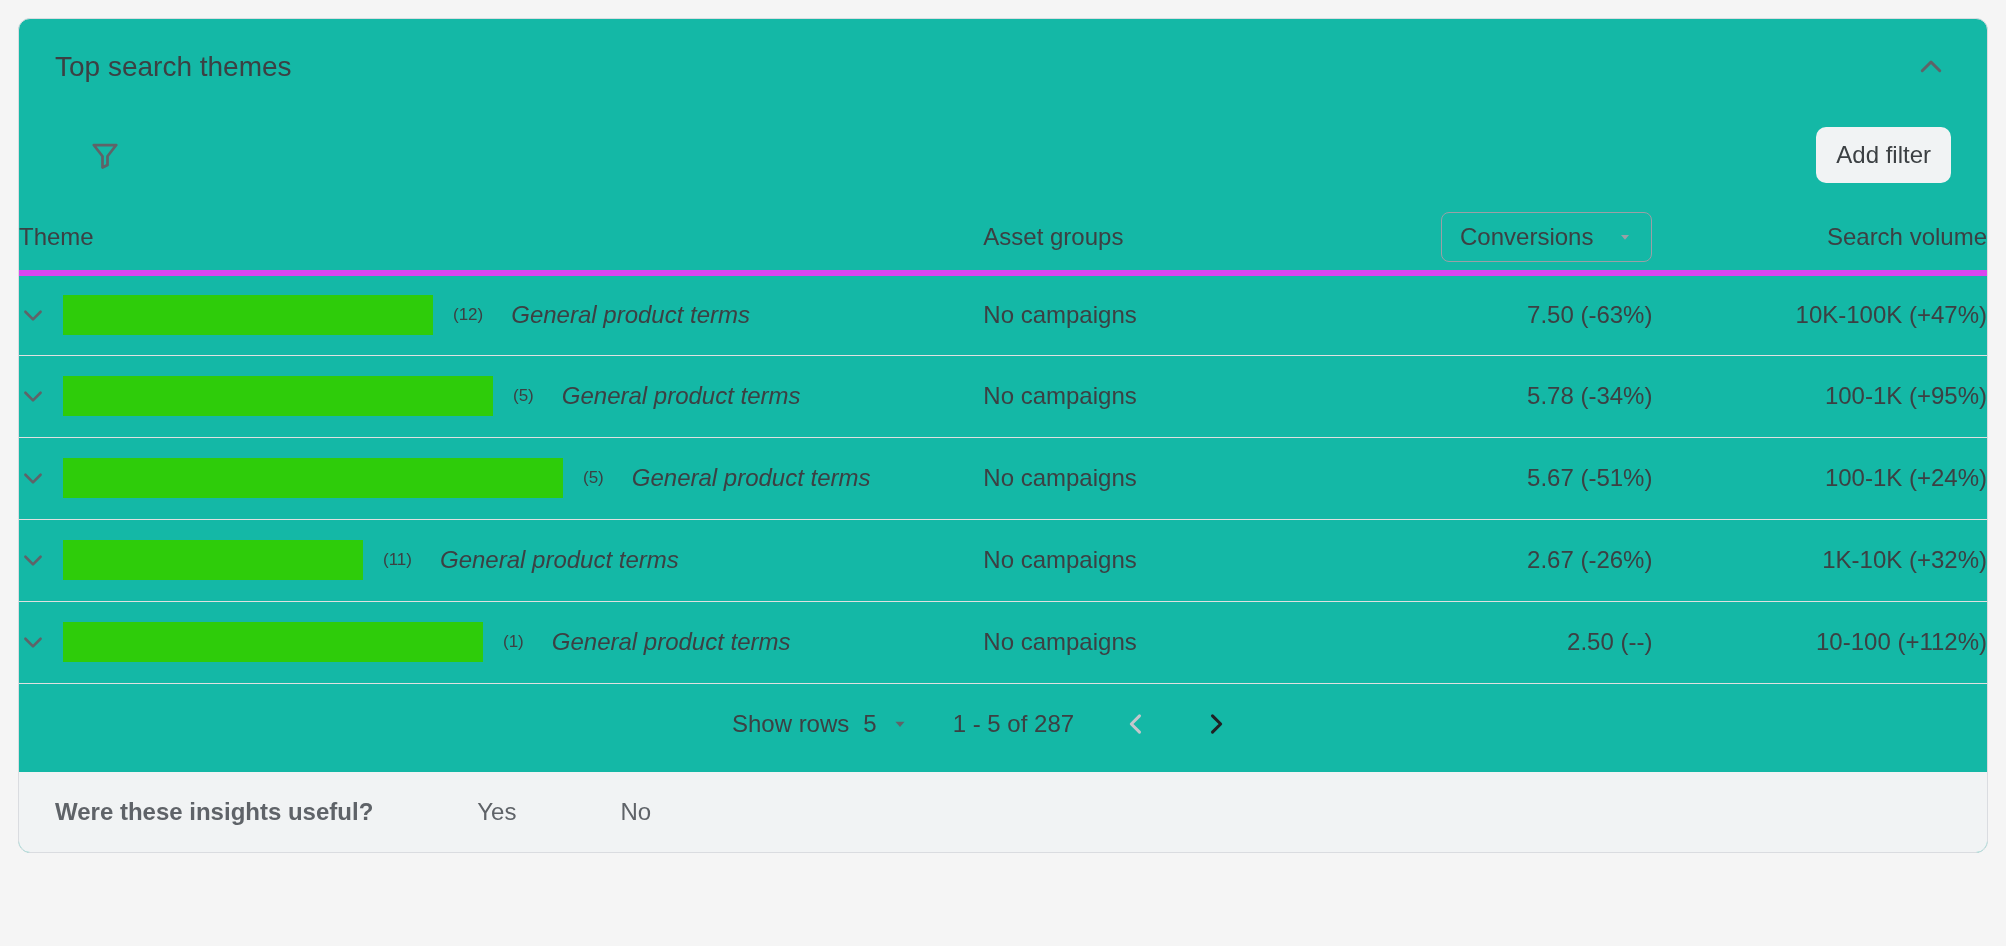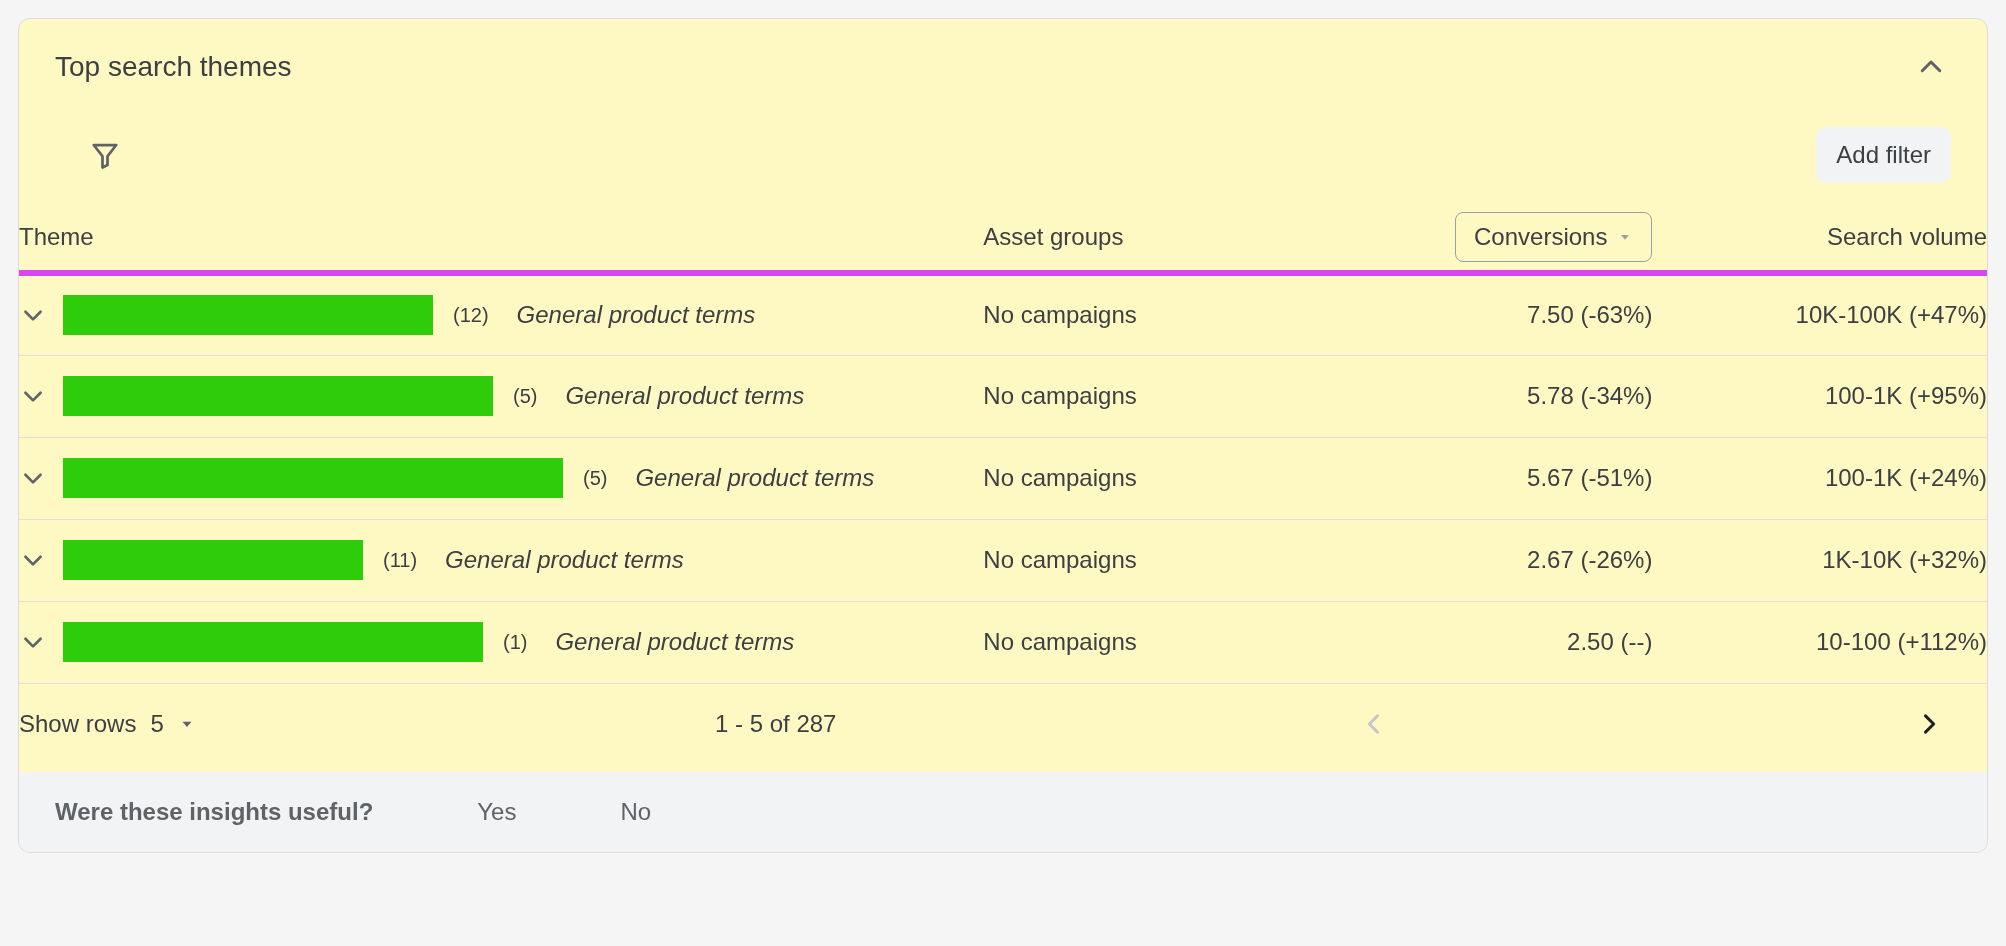--- a/index.html
+++ b/index.html
@@ -5,21 +5,21 @@
   * { box-sizing: border-box; margin: 0; padding: 0; }
   html, body {
     width: 2006px;
     height: 946px;
     font-family: Arial, "Helvetica Neue", Helvetica, sans-serif;
     background: #f5f5f5;
     color: #3c4043;
   }
   .panel {
     margin: 18px;
-    background: #fef9c3;
+    background: #14b8a6;
     border: 1px solid #dadce0;
     border-radius: 12px;
     overflow: hidden;
   }
   .panel-header {
     display: flex;
     align-items: center;
     justify-content: space-between;
     padding: 28px 36px 0 36px;
   }
@@ -80,21 +80,21 @@
   th.col-vol     { text-align:right; padding-right: 40px; }
 
   td.col-theme   { text-align:left;  padding-left: 36px; }
   td.col-asset   { text-align:left;  }
   td.col-conv    { text-align:right; padding-right: 40px; color:#5f6368; }
   td.col-vol     { text-align:right; padding-right: 40px; color:#5f6368; }
 
   .conv-pill {
     display:inline-flex;
     align-items:center;
-    gap:10px;
+    gap:24px;
     border:1px solid #9aa0a6;
     border-radius:8px;
     padding:10px 18px;
     cursor:pointer;
     color:#3c4043;
   }
   .conv-pill svg { display:block; }
 
   .theme-cell {
     display:flex;
@@ -107,27 +107,27 @@
     display:flex; align-items:center; justify-content:center;
     color:#5f6368;
     cursor:pointer;
     flex-shrink:0;
   }
   .bar {
     height: 40px;
     background:#2ecc0a;
     flex-shrink:0;
   }
-  .count { color:#3c4043; font-size:20px; margin-left:4px; margin-right:12px;}
+  .count { color:#3c4043; font-size:17px; margin-left:4px; margin-right:12px;}
   .theme-label { color:#3c4043; font-size:24px;font-style:italic; }
 
   .pager {
     display:flex;
     align-items:center;
-    justify-content:space-between;
+    justify-content:center;
     gap: 44px;
     padding: 22px 40px 30px 0;
     font-size:24px;
     color:#3c4043;
   }
   .pager .show-rows { display:flex; align-items:center; gap:14px; cursor:pointer; }
   .pager .range { color:#3c4043; }
   .pager .nav-btn { width:36px; height:36px; display:flex; align-items:center; justify-content:center; cursor:pointer;}
   .pager .nav-btn.disabled svg { color:#c4c7cc; }
   .pager .nav-btn.enabled  svg { color:#202124; }

